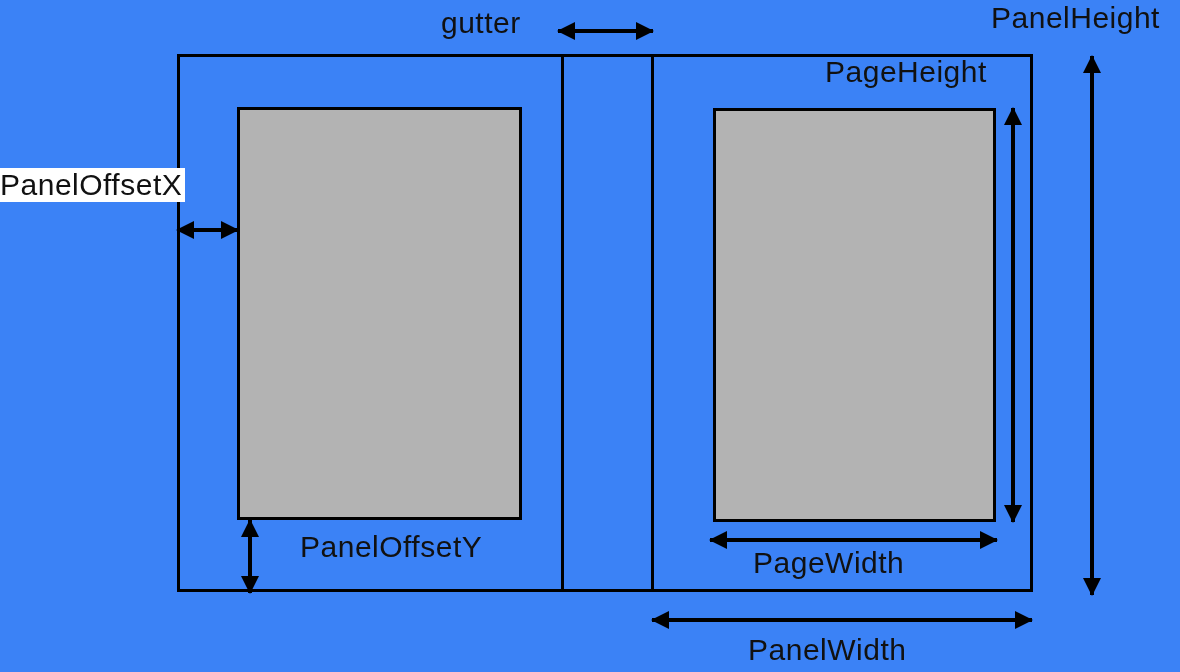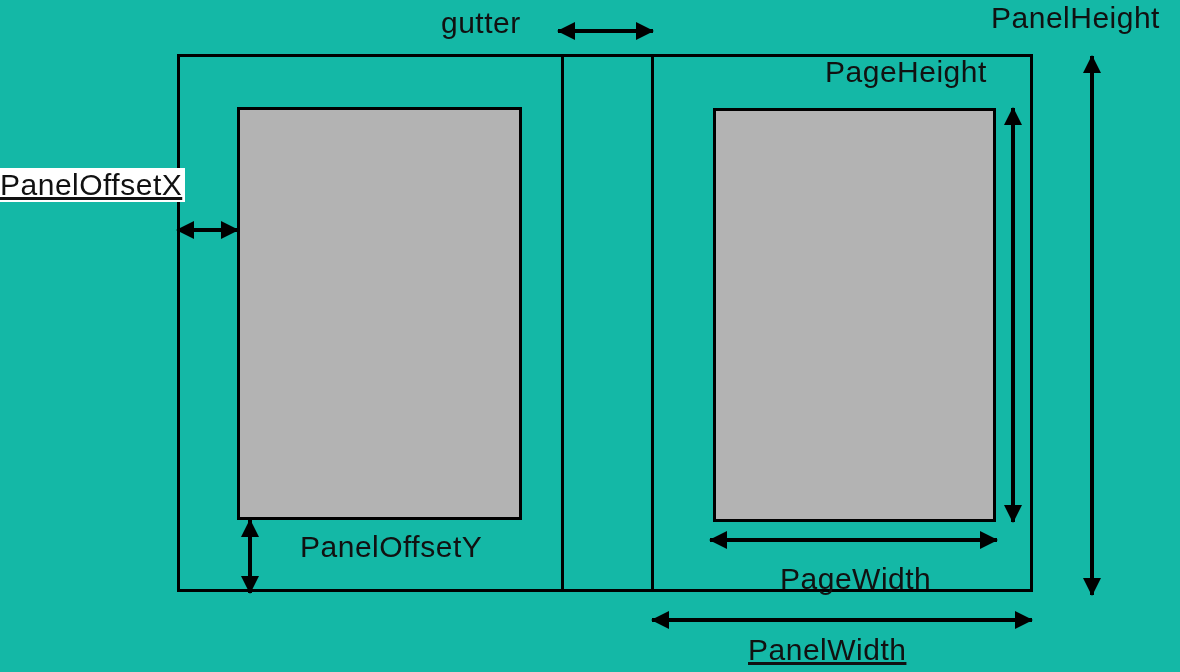--- a/index.html
+++ b/index.html
@@ -1,27 +1,27 @@
 <!DOCTYPE html>
 <html><head>
 <meta charset="utf-8">
 <style>
   html,body { margin:0; padding:0; background:#fff; }
   #canvas {
-    position:relative; width:1180px; height:672px; background:#14b8a6;
+    position:relative; width:1180px; height:672px; background:#3b82f6;
     font-family:"Liberation Sans", sans-serif; overflow:hidden;
   }
   .rect { position:absolute; box-sizing:border-box; border:3px solid #000; background:transparent; }
   .vline { position:absolute; width:3px; background:#000; }
   .page { position:absolute; box-sizing:border-box; border:3px solid #000; }
   .label {
     position:absolute; font-size:30px; line-height:1; color:#111;
     font-weight:300; letter-spacing:0.5px; white-space:nowrap;
   }
-  .label.masked { background:#fff; padding:2px 3px 2px 0;text-decoration:underline; }
+  .label.masked { background:#fff; padding:2px 3px 2px 0; }
   .arr { position:absolute; background:#000; }
   .arr::before, .arr::after { content:""; position:absolute; width:0; height:0; border:solid transparent; }
   .arr.h { height:4px; }
   .arr.h::before { left:-1px; top:-7px; border-width:9px 18px 9px 0; border-right-color:#000; }
   .arr.h::after  { right:-1px; top:-7px; border-width:9px 0 9px 18px; border-left-color:#000; }
   .arr.v { width:4px; }
   .arr.v::before { top:-1px; left:-7px; border-width:0 9px 18px 9px; border-bottom-color:#000; }
   .arr.v::after  { bottom:-1px; left:-7px; border-width:18px 9px 0 9px; border-top-color:#000; }
 </style>
 </head>
@@ -48,17 +48,17 @@
   <div class="label" style="left:441px; top:8px;">gutter</div>
 
   <div class="label" style="left:825px; top:57px;">PageHeight</div>
 
   <div class="label" style="left:991px; top:3px;">PanelHeight</div>
 
   <div class="label masked" style="left:0px; top:168px;">PanelOffsetX</div>
 
   <div class="label" style="left:280px; top:532px;margin-left:20px;">PanelOffsetY</div>
 
-  <div class="label" style="left:753px; top:564px;margin-left:27px;">PageWidth</div>
+  <div class="label" style="left:753px; top:548px;">PageWidth</div>
 
-  <div class="label" style="left:748px; top:635px;text-decoration:underline;">PanelWidth</div>
+  <div class="label" style="left:748px; top:635px;">PanelWidth</div>
 
 </div>
 
 </body></html>

